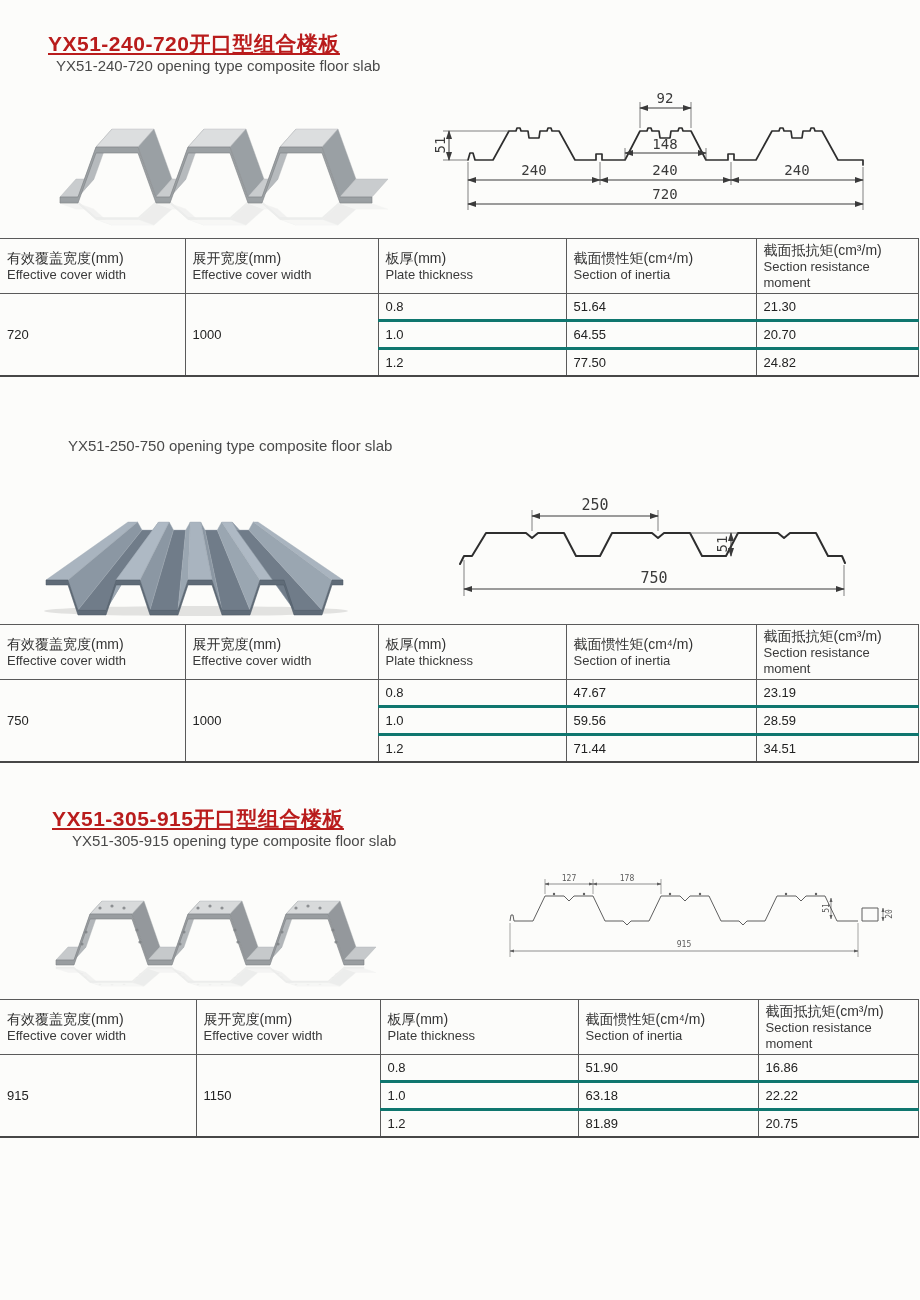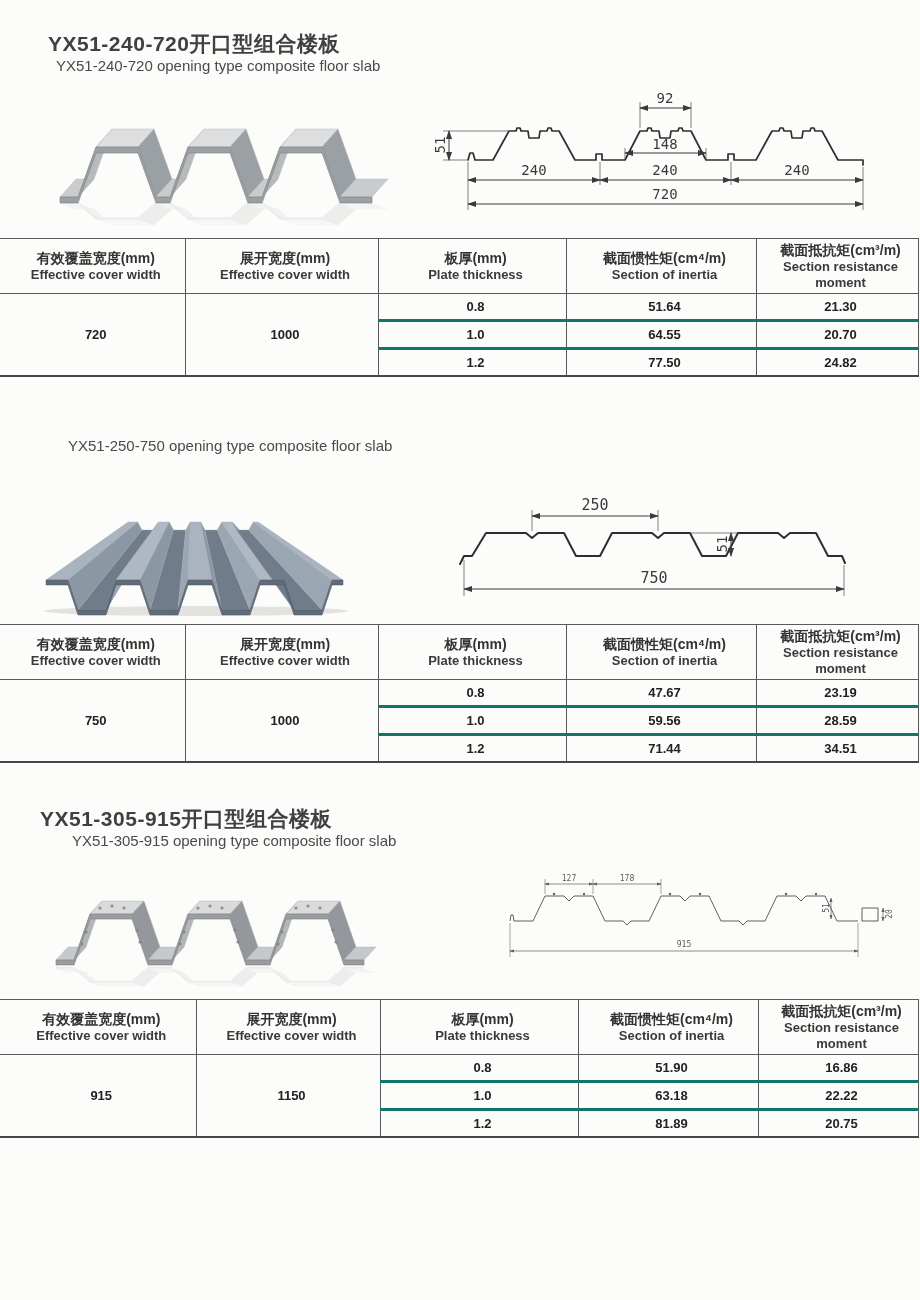--- a/index.html
+++ b/index.html
@@ -2,29 +2,29 @@
 <html><head>
 <meta charset="utf-8">
 <style>
   html,body{margin:0;padding:0;background:#e8e8e6;}
   .page{
     position:relative;width:920px;height:1300px;margin:0 auto;
     background:#fcfcfa;overflow:hidden;
     font-family:"Liberation Sans","DejaVu Sans",sans-serif;color:#2b2b2b;
   }
   .abs{position:absolute;}
-  .title-zh{font-size:21px;font-weight:600;color:#404040;letter-spacing:.5px;white-space:nowrap;}
+  .title-zh{font-size:21px;font-weight:600;color:#b91c1c;letter-spacing:.5px;white-space:nowrap;text-decoration:underline;}
   .title-en{font-size:15px;font-weight:400;color:#4a4a4a;white-space:nowrap;}
   table.spec{
     border-collapse:collapse;table-layout:fixed;width:918px;
     border-top:1px solid #5a5a5a;border-bottom:2px solid #474747;border-right:1px solid #5a5a5a;
   }
   table.spec th,table.spec td{
-    border-right:1px solid #5a5a5a;padding:2px 0 2px 7px;text-align:center;
-    font-weight:700;vertical-align:middle;
+    border-right:1px solid #5a5a5a;padding:2px 0 2px 7px;text-align:left;
+    font-weight:400;vertical-align:middle;
   }
   table.spec th{height:44px;border-bottom:1px solid #5a5a5a;vertical-align:middle;}
   table.spec th .zh{font-size:14px;color:#333;line-height:18px;}
   table.spec th .en{font-size:13px;color:#3a3a3a;line-height:16px;}
   table.spec td{height:21px;font-size:13px;color:#222;border-bottom:3px solid #0f766e;}
   table.spec tr.last td{border-bottom:none;}
   table.spec td.merged{border-bottom:none;}
   svg text.dim{font-family:"DejaVu Sans Mono","Liberation Mono",monospace;fill:#3a3a3a;}
   svg .pl{fill:none;stroke:#2e2e2e;stroke-width:1.7;stroke-linejoin:round;stroke-linecap:round;}
   svg .pl3{fill:none;stroke:#5f5f5f;stroke-width:1;stroke-linejoin:round;}
@@ -251,21 +251,21 @@
         <td>28.59</td>
       </tr>
       <tr class="last">
         <td>1.2</td>
         <td>71.44</td>
         <td>34.51</td>
       </tr>
     </tbody>
   </table>
 
-  <div class="abs title-zh" style="left:40px;top:805px;">YX51-305-915开口型组合楼板</div>
+  <div class="abs title-zh" style="left:52px;top:805px;">YX51-305-915开口型组合楼板</div>
   <div class="abs title-en" style="left:72px;top:832px;">YX51-305-915 opening type composite floor slab</div>
 
   <svg class="abs" style="left:40px;top:872px;" width="342" height="124" viewBox="0 0 342 124">
     <g id="p3f" stroke="#aaadb0" stroke-width=".4">
       <polygon points="16,88 34,88 46,75 28,75" fill="#c6c9cb"></polygon>
       <polygon points="34,88 50,42 62,29 46,75" fill="#b2b6b9"></polygon>
       <polygon points="50,42 92,42 104,29 62,29" fill="#d8dadb"></polygon>
       <polygon points="92,42 108,88 120,75 104,29" fill="#94989c"></polygon>
       <polygon points="108,88 132,88 144,75 120,75" fill="#c6c9cb"></polygon>
       <polygon points="132,88 148,42 160,29 144,75" fill="#b2b6b9"></polygon>

